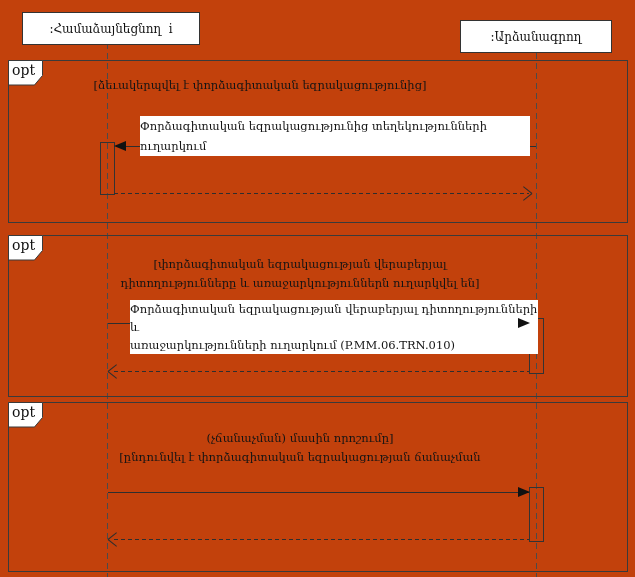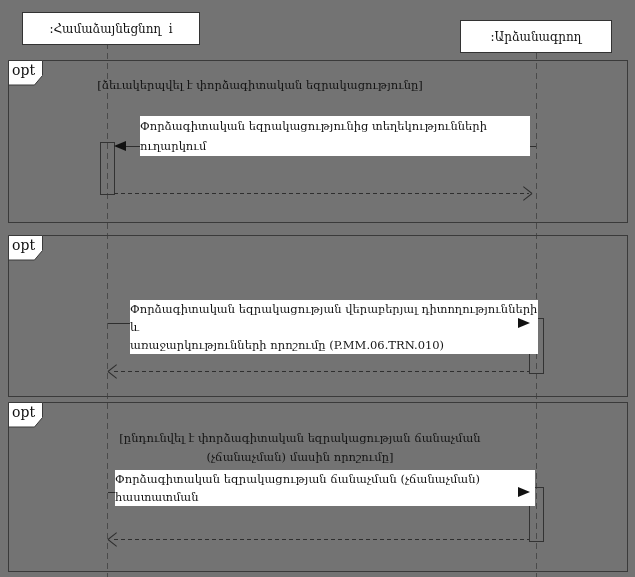--- a/index.html
+++ b/index.html
@@ -1,17 +1,17 @@
 <!DOCTYPE html>
 <html><head>
 <meta charset="utf-8">
 <style>
   html,body{margin:0;padding:0;background:#ffffff;}
   #canvas{
-    position:relative;width:635px;height:577px;background:#737373;overflow:hidden;
+    position:relative;width:635px;height:577px;background:#c2410c;overflow:hidden;
     font-family:"DejaVu Serif","Liberation Serif",serif;color:#111;
   }
   .actor-box{
     position:absolute;border:1px solid #333;background:#fff;
     display:flex;align-items:center;justify-content:center;
     font-size:12px;white-space:pre;z-index:6;
   }
   .lifeline{
     position:absolute;width:1px;
     background:repeating-linear-gradient(to bottom,#4a4a4a 0 6px,transparent 6px 10px);
@@ -71,21 +71,21 @@
 
   <div class="frame" style="left:8px;top:60px;width:618px;height:161px;">
     <div class="tab">
       <svg width="36" height="26">
         <path d="M0.5,0.5 H34.5 V15.5 L26.5,25 H0.5 Z" fill="#ffffff" stroke="#3a3a3a" stroke-width="1"></path>
       </svg>
       <span class="op">opt</span>
     </div>
   </div>
   <div class="guard" style="left:60px;top:76px;width:400px;">
-    <div>[ձեւակերպվել է փորձագիտական եզրակացությունը]</div>
+    <div>[ձեւակերպվել է փորձագիտական եզրակացությունից]</div>
   </div>
 
   <div class="hline" style="left:116px;top:146px;width:420px;"></div>
   <div class="farr left" style="left:114px;top:141px;"></div>
   <div class="msg-label" style="left:140px;top:116px;width:390px;line-height:20px;">
     <div>Փորձագիտական եզրակացությունից տեղեկությունների ուղարկում</div>
   </div>
   <div class="act" style="left:100px;top:142px;height:51px;"></div>
 
   <div class="dline" style="left:114px;top:193px;width:415px;"></div>
@@ -95,52 +95,55 @@
     </div>
 
   <div class="frame" style="left:8px;top:235px;width:618px;height:160px;">
     <div class="tab">
       <svg width="36" height="26">
         <path d="M0.5,0.5 H34.5 V15.5 L26.5,25 H0.5 Z" fill="#ffffff" stroke="#3a3a3a" stroke-width="1"></path>
       </svg>
       <span class="op">opt</span>
     </div>
   </div>
+  <div class="guard" style="left:70px;top:255px;width:460px;">
+    <div>[փորձագիտական եզրակացության վերաբերյալ</div>
+    <div>դիտողությունները և առաջարկություններն ուղարկվել են]</div>
+  </div>
 
   <div class="hline" style="left:108px;top:323px;width:422px;"></div>
   <div class="farr right" style="left:518px;top:318px;"></div>
   <div class="msg-label" style="left:130px;top:300px;width:408px;line-height:18px;">
     <div>Փորձագիտական եզրակացության վերաբերյալ դիտողությունների և</div>
-    <div>առաջարկությունների որոշումը (P.MM.06.TRN.010)</div>
+    <div>առաջարկությունների ուղարկում (P.MM.06.TRN.010)</div>
   </div>
   <div class="act" style="left:529px;top:318px;height:54px;"></div>
 
   <div class="dline" style="left:114px;top:371px;width:415px;"></div>
   <div class="oarr left" style="left:108px;top:365px;">
       <i class="a"></i>
       <i class="b"></i>
     </div>
 
   <div class="frame" style="left:8px;top:402px;width:618px;height:168px;">
     <div class="tab">
       <svg width="36" height="26">
         <path d="M0.5,0.5 H34.5 V15.5 L26.5,25 H0.5 Z" fill="#ffffff" stroke="#3a3a3a" stroke-width="1"></path>
       </svg>
       <span class="op">opt</span>
     </div>
   </div>
   <div class="guard" style="left:70px;top:429px;width:460px;">
+    <div>(չճանաչման) մասին որոշումը]</div>
     <div>[ընդունվել է փորձագիտական եզրակացության ճանաչման</div>
-    <div>(չճանաչման) մասին որոշումը]</div>
   </div>
 
   <div class="hline" style="left:108px;top:492px;width:422px;"></div>
   <div class="farr right" style="left:518px;top:487px;"></div>
   <div class="msg-label" style="left:115px;top:470px;width:420px;line-height:18px;">
-    <div>Փորձագիտական եզրակացության ճանաչման (չճանաչման) հաստատման</div>
   </div>
   <div class="act" style="left:529px;top:487px;height:53px;"></div>
 
   <div class="dline" style="left:114px;top:539px;width:415px;"></div>
   <div class="oarr left" style="left:108px;top:533px;">
       <i class="a"></i>
       <i class="b"></i>
     </div>
 
 </div>

